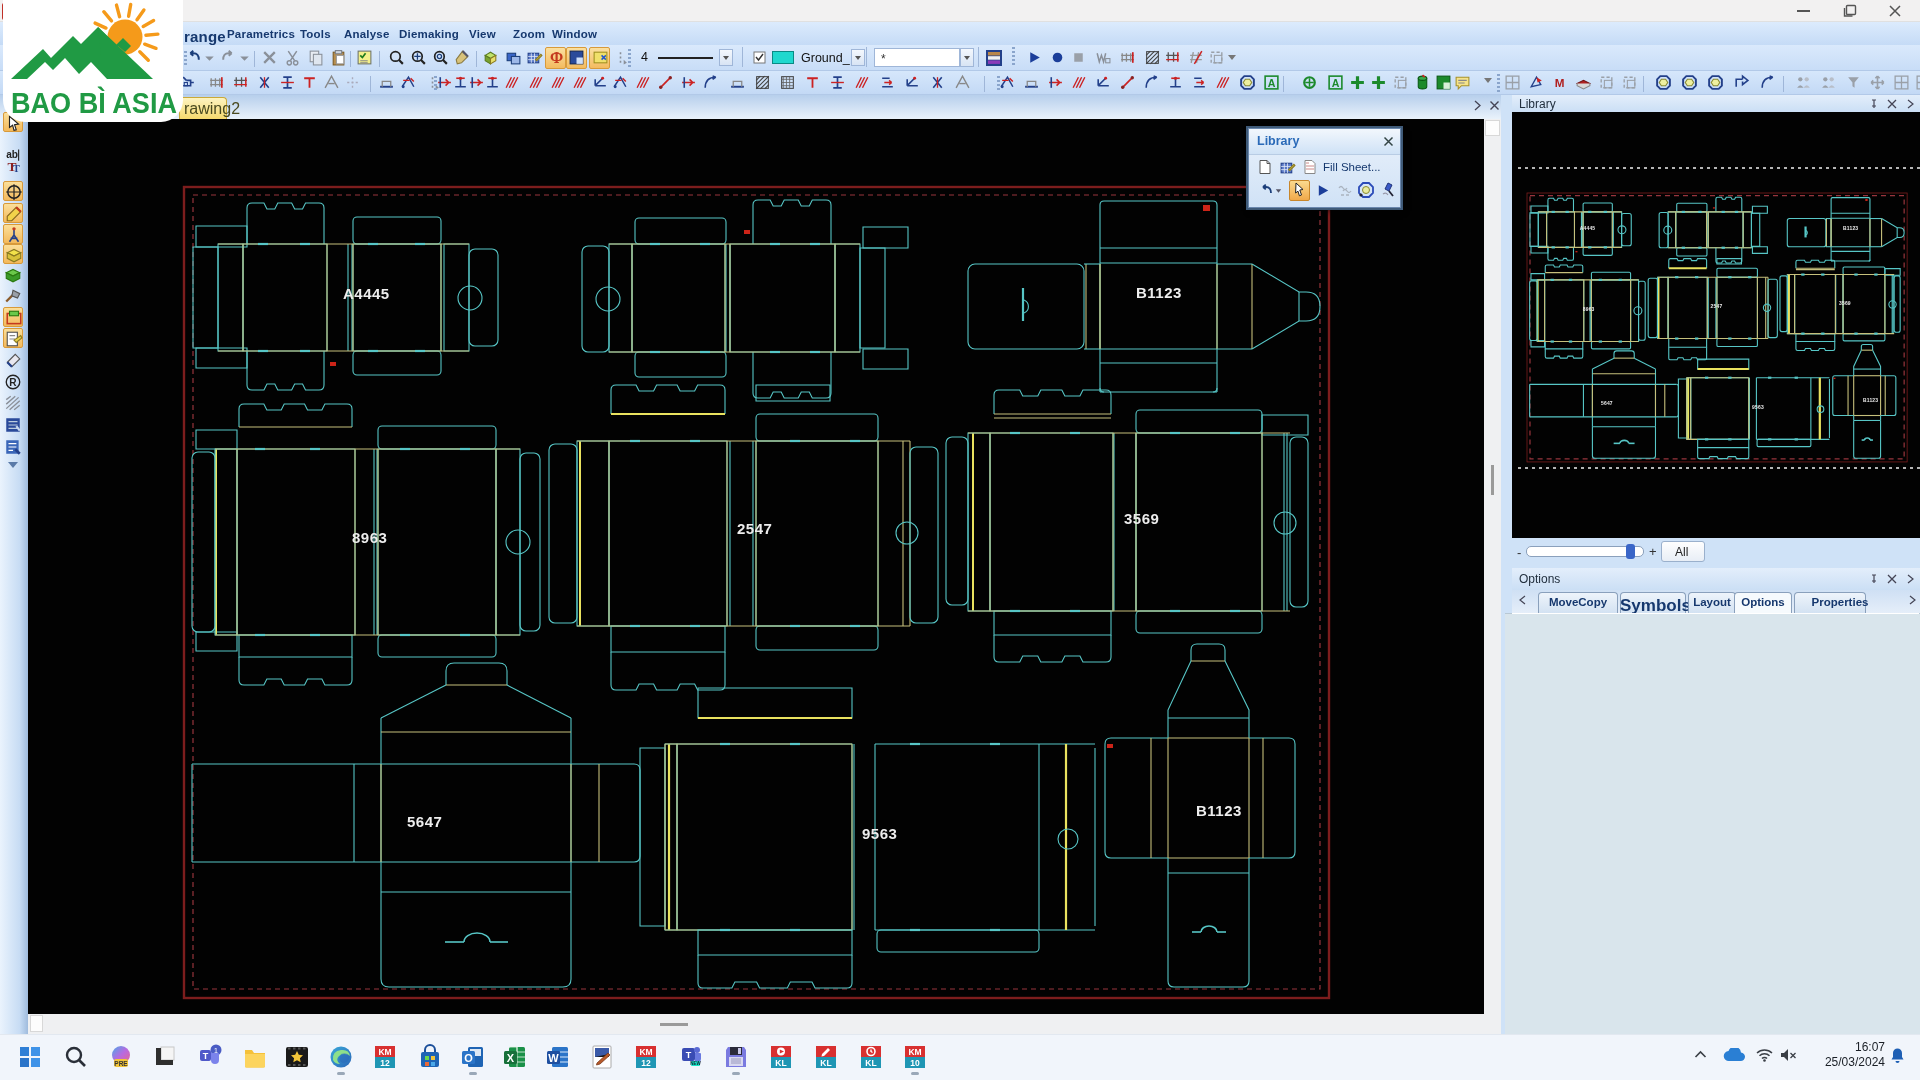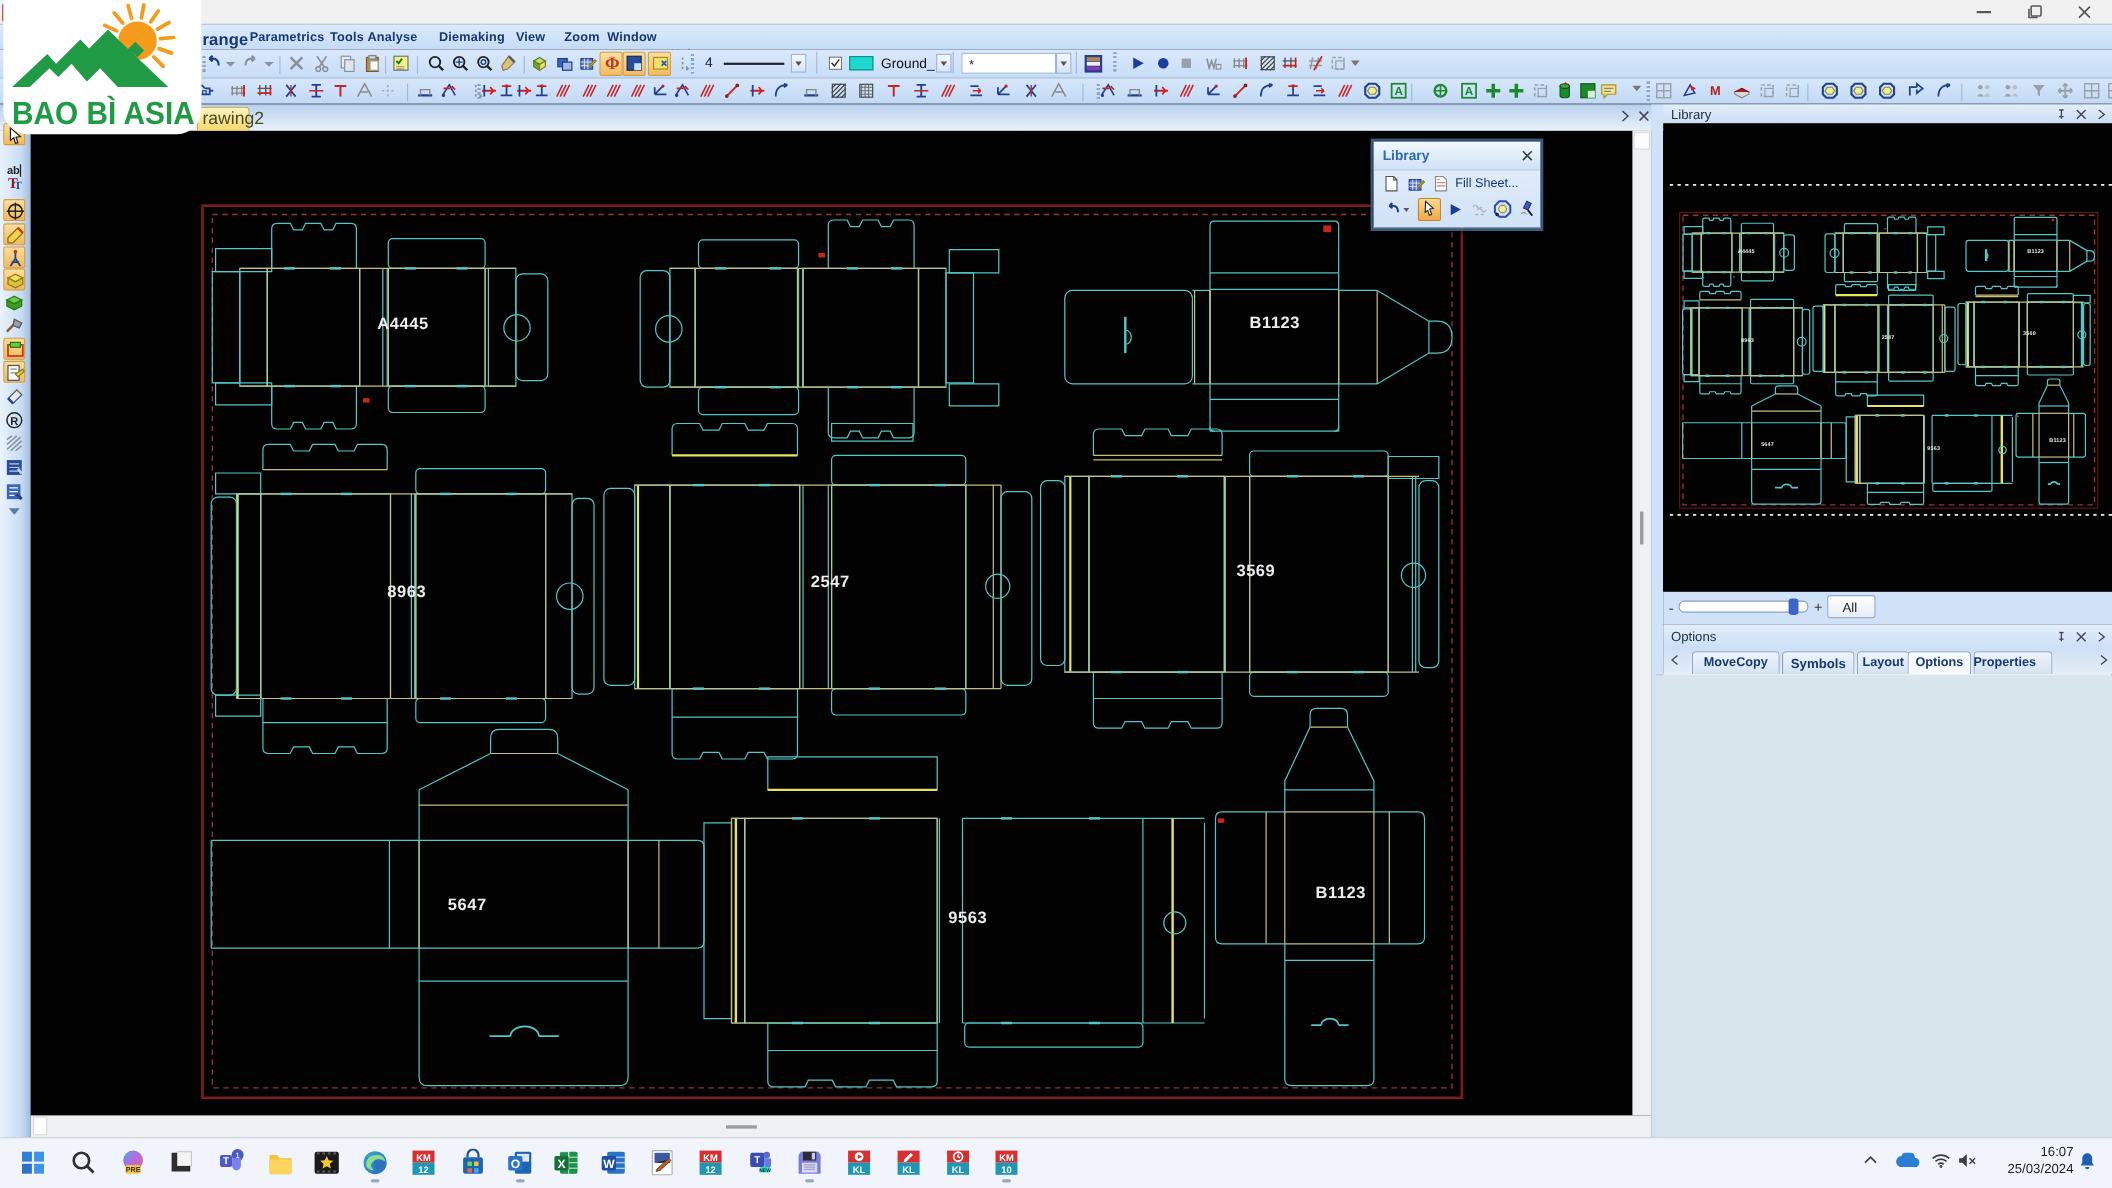--- a/index.html
+++ b/index.html
@@ -11,21 +11,21 @@
     <path d="M1.5,4 v8 h8" fill="none" stroke="#555" stroke-width="1.4"></path>
   </svg>
 <svg class="abs" style="left:1888px;top:4px" width="14" height="14" viewBox="0 0 14 14">
     <path d="M2,2 L12,12 M12,2 L2,12" stroke="#555" stroke-width="1.5"></path>
   </svg>
 <div class="abs" style="left:2px;top:3px;width:16px;height:17px;background:#c03028;border-radius:2px"></div>
 <div class="abs" style="left:0;top:22px;width:1920px;height:23px;background:linear-gradient(#dcebfd,#c5dbf6)"></div>
 <div class="abs" style="left:184px;top:28px;font-size:15px;font-weight:600;color:#16386e;letter-spacing:0.2px">range</div>
 <div class="abs" style="left:227px;top:28px;font-size:11.5px;font-weight:600;color:#16386e;letter-spacing:0.2px">Parametrics</div>
 <div class="abs" style="left:300px;top:28px;font-size:11.5px;font-weight:600;color:#16386e;letter-spacing:0.2px">Tools</div>
-<div class="abs" style="left:334px;top:28px;font-size:11.5px;font-weight:600;color:#16386e;letter-spacing:0.2px">Analyse</div>
+<div class="abs" style="left:344px;top:28px;font-size:11.5px;font-weight:600;color:#16386e;letter-spacing:0.2px">Analyse</div>
 <div class="abs" style="left:399px;top:28px;font-size:11.5px;font-weight:600;color:#16386e;letter-spacing:0.2px">Diemaking</div>
 <div class="abs" style="left:469px;top:28px;font-size:11.5px;font-weight:600;color:#16386e;letter-spacing:0.2px">View</div>
 <div class="abs" style="left:513px;top:28px;font-size:11.5px;font-weight:600;color:#16386e;letter-spacing:0.2px">Zoom</div>
 <div class="abs" style="left:552px;top:28px;font-size:11.5px;font-weight:600;color:#16386e;letter-spacing:0.2px">Window</div>
 <div class="abs" style="left:610px;top:44px;font-size:11.5px;font-weight:600;color:#16386e;letter-spacing:0.2px">Help</div>
 <div class="abs" style="left:0;top:45px;width:1920px;height:26px;background:linear-gradient(#dae9fc,#c8ddf7);border-bottom:1px solid #b2c9e8"></div>
 <svg style="position:absolute;left:185px;top:49px" width="17" height="17" viewBox="0 0 16 16">
     <path d="M13,10 Q13,4 8,4 L5,4 M5,4 L7.8,1.6 M5,4 L7.8,6.4" fill="none" stroke="#1b3e7a" stroke-width="1.8"></path>
   </svg>
 <svg style="position:absolute;left:201px;top:49px" width="17" height="17" viewBox="0 0 16 16">
@@ -904,27 +904,27 @@
 <svg class="abs" style="left:1906px;top:574px" width="9" height="10" viewBox="0 0 9 10">
     <path d="M2,1 L7,5 L2,9" fill="none" stroke="#445" stroke-width="1.2"></path>
   </svg>
 <div class="abs" style="left:1512px;top:590px;width:408px;height:23px;background:linear-gradient(#cfe0f4,#e5eef9)"></div>
 <svg class="abs" style="left:1518px;top:595px" width="9" height="10" viewBox="0 0 9 10">
     <path d="M7,1 L2,5 L7,9" fill="none" stroke="#445" stroke-width="1.2"></path>
   </svg>
 <div class="abs" style="left:1538px;top:592px;width:80px;height:21px;background:linear-gradient(#eef4fb,#d3e2f2);border:1px solid #8aa0bc;border-bottom:none;border-radius:4px 4px 0 0"></div>
 <div class="abs" style="left:1538px;top:596px;width:80px;text-align:center;font-size:11.5px;font-weight:bold;color:#16386e">MoveCopy</div>
 <div class="abs" style="left:1620px;top:592px;width:66px;height:21px;background:linear-gradient(#eef4fb,#d3e2f2);border:1px solid #8aa0bc;border-bottom:none;border-radius:4px 4px 0 0"></div>
-<div class="abs" style="left:1620px;top:596px;width:66px;text-align:center;font-size:12px;font-weight:bold;color:#16386e">Symbols</div>
+<div class="abs" style="left:1620px;top:596px;width:66px;text-align:center;font-size:17px;font-weight:bold;color:#16386e">Symbols</div>
 <div class="abs" style="left:1688px;top:592px;width:48px;height:21px;background:linear-gradient(#eef4fb,#d3e2f2);border:1px solid #8aa0bc;border-bottom:none;border-radius:4px 4px 0 0"></div>
 <div class="abs" style="left:1688px;top:596px;width:48px;text-align:center;font-size:11.5px;font-weight:bold;color:#16386e">Layout</div>
 <div class="abs" style="left:1734px;top:592px;width:58px;height:21px;background:#f6fafd;border:1px solid #8aa0bc;border-bottom:none;border-radius:4px 4px 0 0"></div>
 <div class="abs" style="left:1734px;top:596px;width:58px;text-align:center;font-size:11.5px;font-weight:bold;color:#16386e">Options</div>
 <div class="abs" style="left:1794px;top:592px;width:72px;height:21px;background:linear-gradient(#eef4fb,#d3e2f2);border:1px solid #8aa0bc;border-bottom:none;border-radius:4px 4px 0 0"></div>
-<div class="abs" style="left:1794px;top:596px;width:92px;text-align:left;font-size:11.5px;font-weight:bold;color:#16386e">Properties</div>
+<div class="abs" style="left:1794px;top:596px;width:92px;text-align:center;font-size:11.5px;font-weight:bold;color:#16386e">Properties</div>
 <svg class="abs" style="left:1908px;top:595px" width="9" height="10" viewBox="0 0 9 10">
     <path d="M2,1 L7,5 L2,9" fill="none" stroke="#445" stroke-width="1.2"></path>
   </svg>
 <div class="abs" style="left:1505px;top:613px;width:415px;height:421px;background:#d9e5ec;border-top:1px solid #b8c8d4"></div>
 <div class="abs" style="left:1512px;top:613px;width:407px;height:1px;background:#fff"></div>
 <div class="abs" style="left:0;top:1034px;width:1920px;height:46px;background:#f1f5fb;border-top:1px solid #e2e8f0"></div>
 <svg style="position:absolute;left:17px;top:1044px" width="26" height="26" viewBox="0 0 26 26">
     <rect x="3" y="3" width="9" height="9" fill="#2f7fd6"></rect>
     <rect x="14" y="3" width="9" height="9" fill="#3f93e8"></rect>
     <rect x="3" y="14" width="9" height="9" fill="#2b74c9"></rect>

